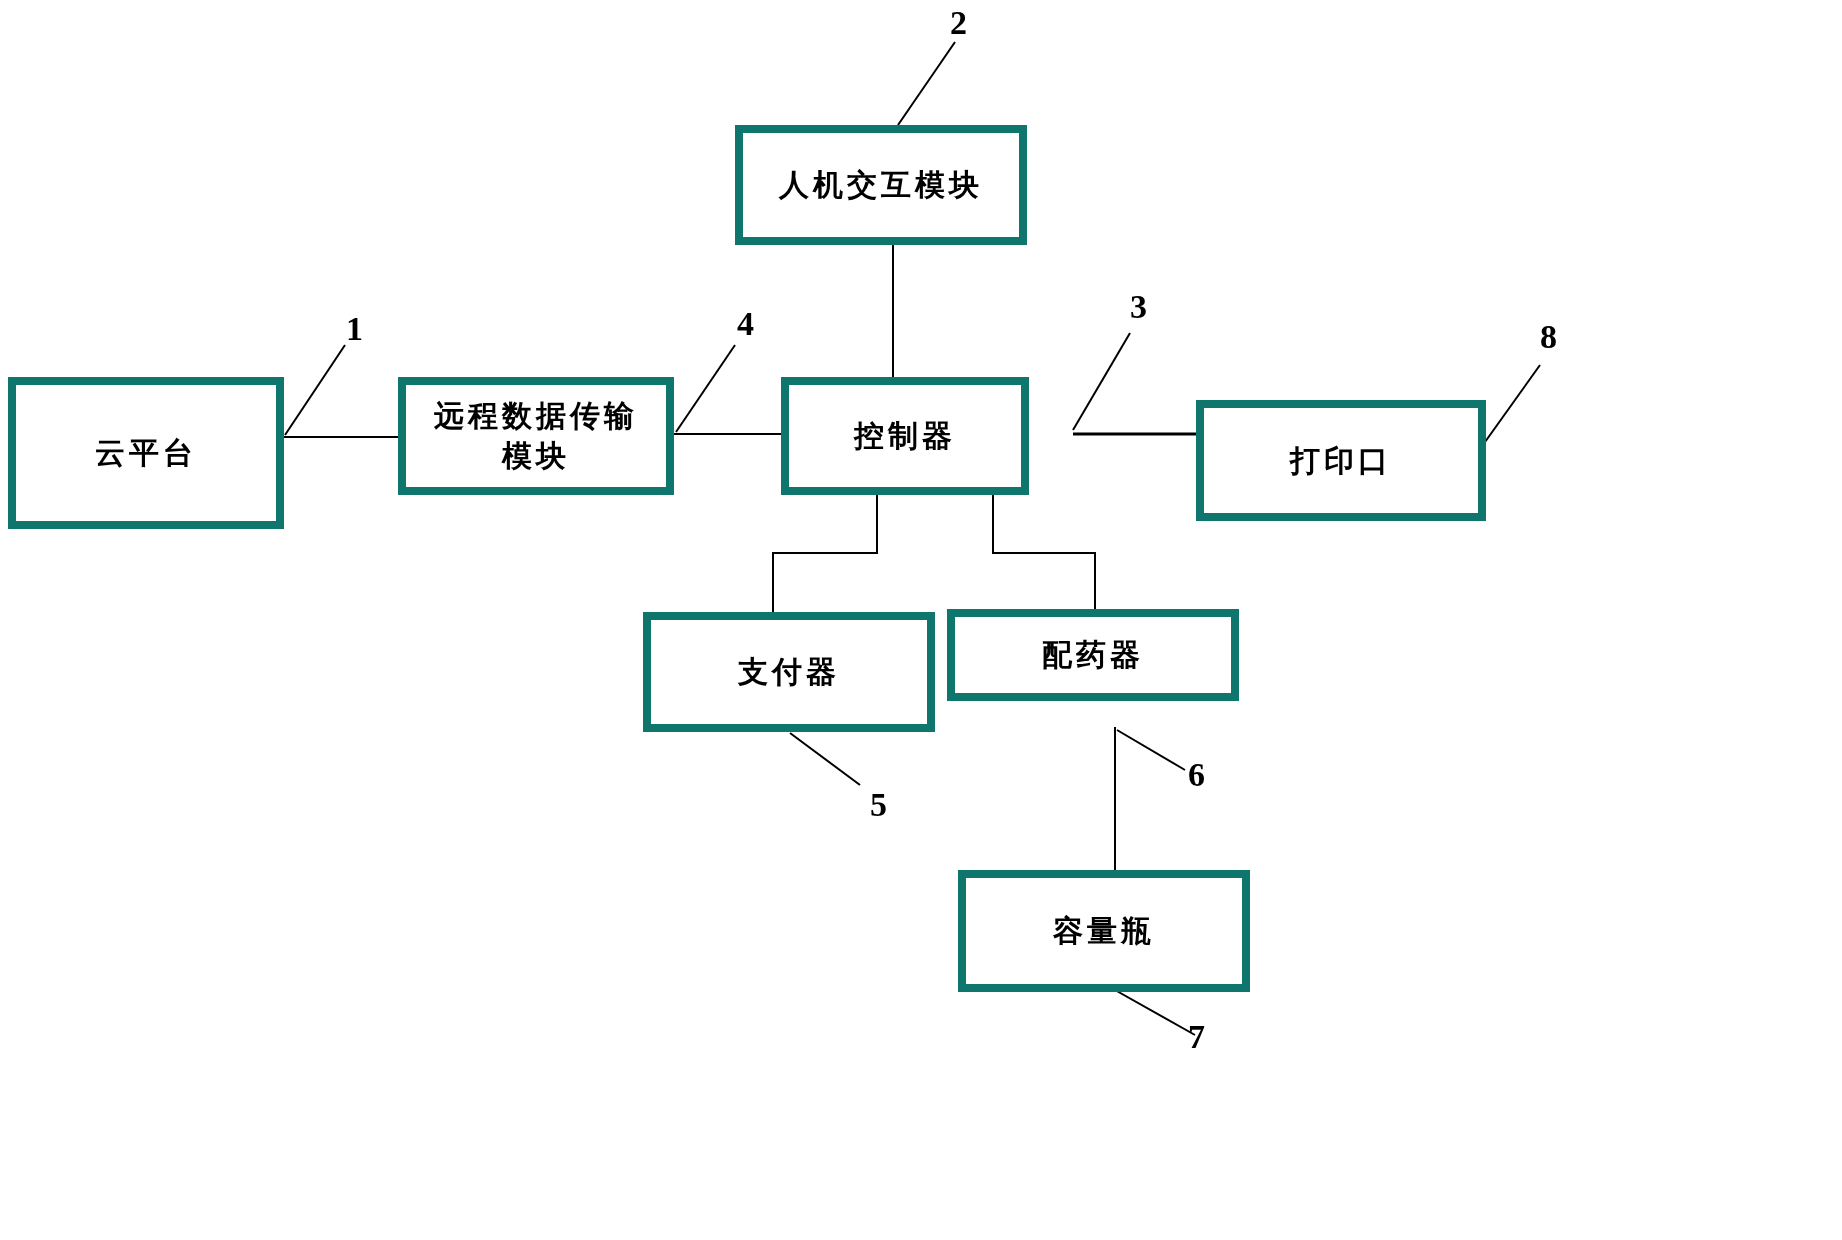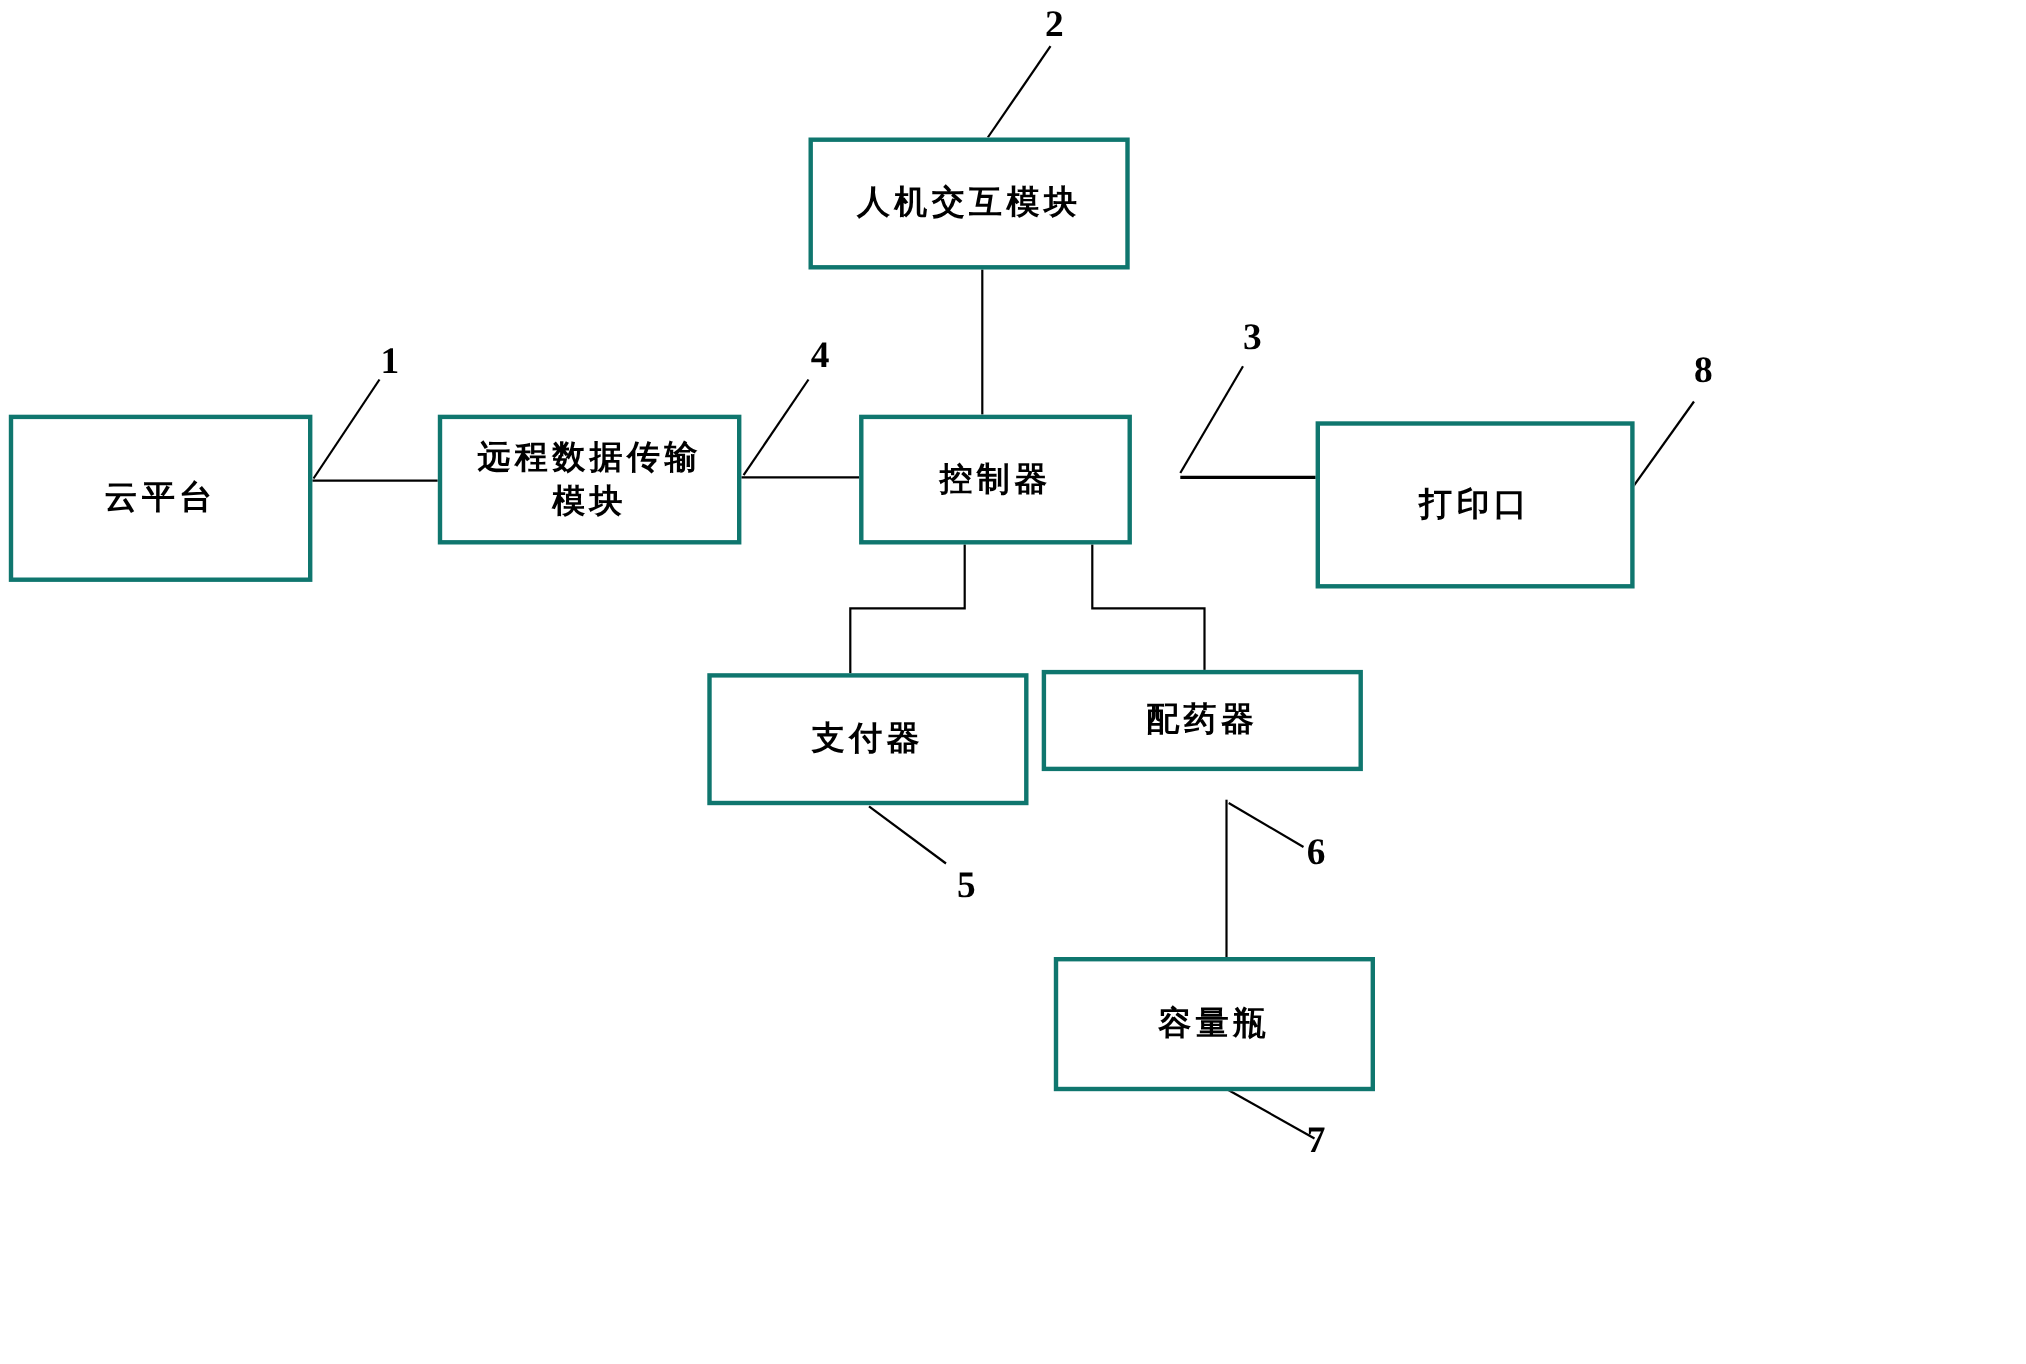--- a/index.html
+++ b/index.html
@@ -1,19 +1,19 @@
 <!DOCTYPE html>
 <html><head>
 <meta charset="utf-8">
 <style>
   html, body { margin:0; padding:0; background:#ffffff; }
   body { width:1842px; height:1240px; position:relative; overflow:hidden;
          font-family:"DejaVu Serif","Liberation Serif",serif; color:#000; }
   svg.wires { position:absolute; left:0; top:0; width:1842px; height:1240px; }
-  .box { position:absolute; border:4px solid #0f766e; box-sizing:border-box; background:#fff;
+  .box { position:absolute; border:8px solid #0f766e; box-sizing:border-box; background:#fff;
          display:flex; align-items:center; justify-content:center; text-align:center;
          font-size:30px; font-weight:bold; letter-spacing:4px; line-height:40px; }
   .num { position:absolute; font-family:"Liberation Serif","DejaVu Serif",serif;
          font-size:34px; font-weight:bold; }
 </style>
 </head>
 <body>
 
 <svg class="wires" viewBox="0 0 1842 1240">
   <g stroke="#000" stroke-width="2" fill="none">
@@ -57,21 +57,21 @@
 </div>
 <div class="box" style="left:643px;top:612px;width:292px;height:120px;">
   <span>支付器</span>
 </div>
 <div class="box" style="left:947px;top:609px;width:292px;height:92px;">
   <span>配药器</span>
 </div>
 <div class="box" style="left:958px;top:870px;width:292px;height:122px;">
   <span>容量瓶</span>
 </div>
-<div class="box" style="left:1196px;top:383px;width:290px;height:152px;">
+<div class="box" style="left:1196px;top:400px;width:290px;height:121px;">
   <span>打印口</span>
 </div>
 
 <div class="num" style="left:346px;top:310px;">1</div>
 <div class="num" style="left:950px;top:4px;">2</div>
 <div class="num" style="left:1130px;top:288px;">3</div>
 <div class="num" style="left:737px;top:305px;">4</div>
 <div class="num" style="left:870px;top:786px;">5</div>
 <div class="num" style="left:1188px;top:756px;">6</div>
 <div class="num" style="left:1188px;top:1018px;">7</div>

